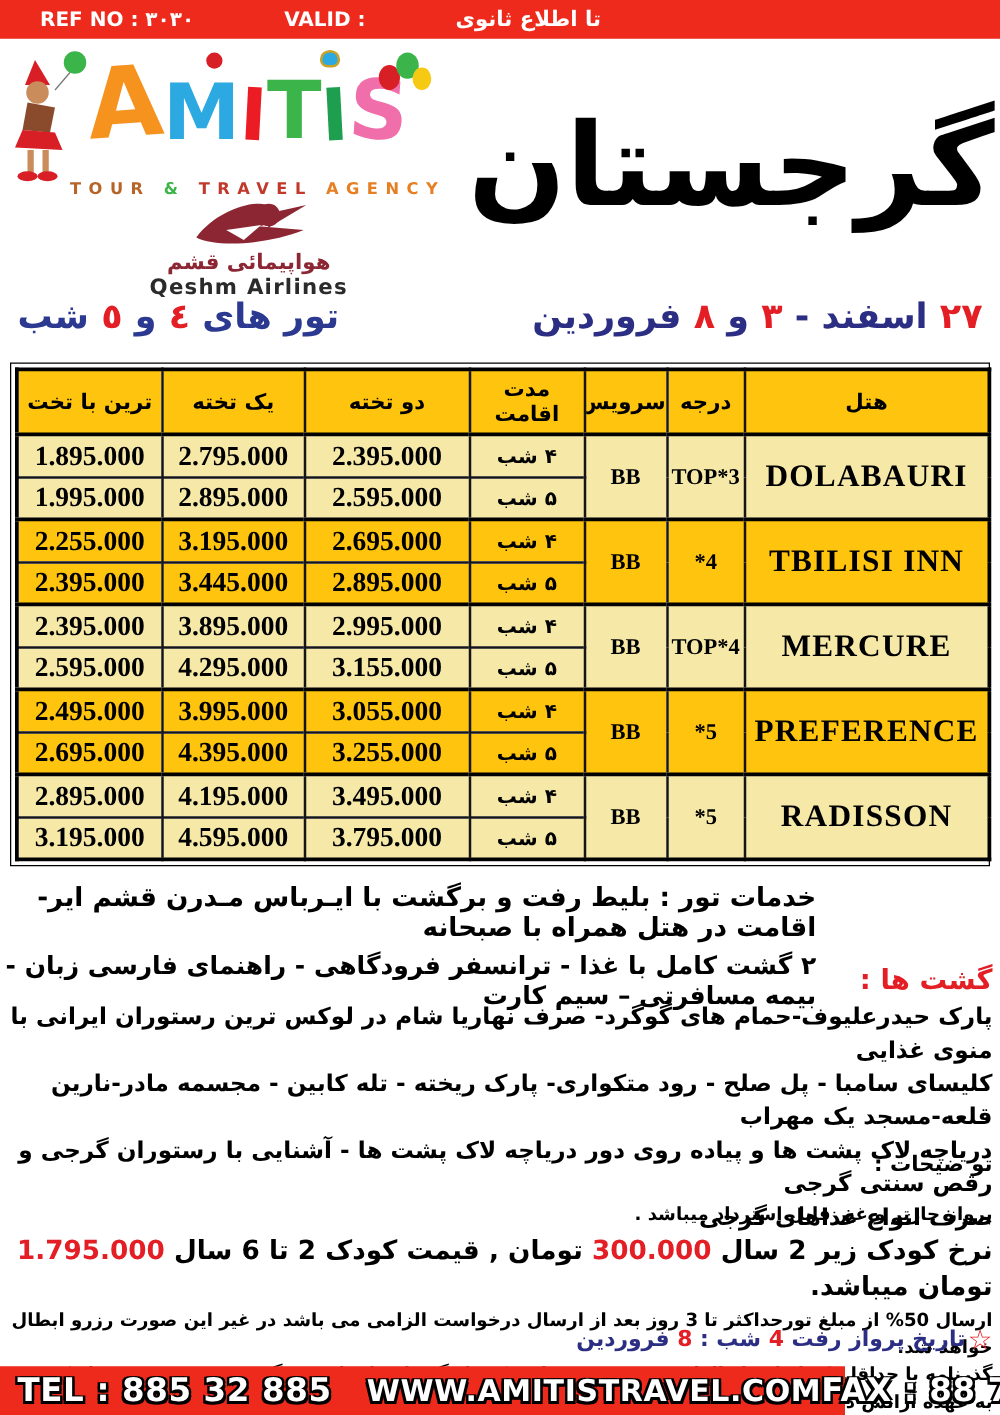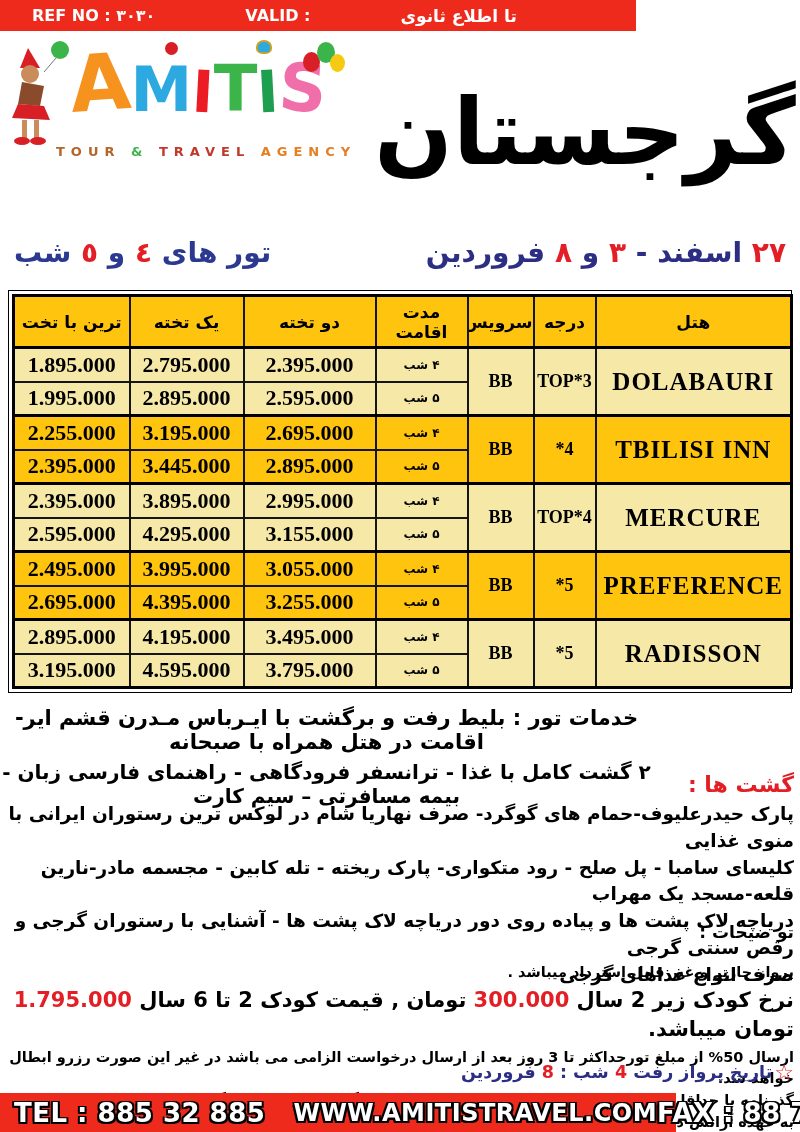--- a/index.html
+++ b/index.html
@@ -4,23 +4,23 @@
 <style>
   * { margin:0; padding:0; box-sizing:border-box; }
   body { background:#888; font-family:"DejaVu Sans","Liberation Sans",sans-serif; }
   .page {
     position:relative; width:800px; height:1132px; background:#fff;
     margin:0 auto; overflow:hidden;
   }
 
   
   .top-bar {
-    position:absolute; top:0; left:0; width:636px; height:31px;
+    position:absolute; top:0; left:0; width:800px; height:31px;
     background:#EE2A1C; color:#fff; display:flex; align-items:center;
-    padding-left:32px; gap:90px; font-weight:bold; font-size:16px;
+    padding-left:32px; gap:72px; font-weight:bold; font-size:16px;
   }
   .top-bar .fa { font-size:17px; }
 
   
   .logo-block { position:absolute; top:40px; left:8px; width:370px; height:195px; }
   .amitis-row { position:relative; height:105px; display:flex; align-items:flex-end; }
   .clown { position:absolute; left:2px; top:0; }
   .letters { position:absolute; left:62px; top:8px; display:flex; align-items:flex-end; }
   .letters span { font-weight:bold; font-family:"DejaVu Sans",sans-serif; line-height:0.9; }
   .l0 { color:#F6921E; font-size:78px; transform:rotate(-4deg); }
@@ -65,26 +65,26 @@
     border:1px solid #000; padding:3px; background:#fff;
   }
   table.prices { border-collapse:collapse; width:100%; table-layout:fixed; direction:rtl; border:3px solid #000; }
   table.prices td, table.prices th { border:2px solid #151515; overflow:hidden; }
   table.prices th { height:52px; background:#FFC40D; font-size:17px; font-weight:bold; color:#000; }
   table.prices td { height:34px; text-align:center; vertical-align:middle; }
   tr.g-pale td { background:#F6E9A8; }
   tr.g-gold td { background:#FFC40D; }
   td.hotel { font-family:"Liberation Serif","DejaVu Serif",serif; font-weight:bold; font-size:25px; letter-spacing:1px; }
   td.grade, td.svc { font-family:"Liberation Serif","DejaVu Serif",serif; font-weight:bold; font-size:18px; }
-  td.nights { font-size:12px; font-weight:bold; direction:rtl; }
+  td.nights { font-size:16px; font-weight:bold; direction:rtl; }
   td.price { font-family:"Liberation Serif","DejaVu Serif",serif; font-weight:bold; font-size:22px; direction:ltr; }
   tr.group-start td { border-top:3px solid #000; }
 
   
-  .services { position:absolute; top:706px; left:0; width:653px; text-align:center; direction:rtl; color:#000; }
+  .services { position:absolute; top:706px; left:0; width:653px; direction:rtl; color:#000; }
   .services .line1 { font-size:21px; font-weight:bold; margin-bottom:6px; }
   .services .line2 { font-size:20px; font-weight:bold; }
 
   
   .tours { position:absolute; top:772px; right:6px; width:788px; direction:rtl; text-align:right; }
   .tours-heading { color:#E31E24; font-size:22px; font-weight:bold; margin-bottom:4px; }
   .tours-line { color:#000; font-size:18.5px; font-weight:bold; line-height:1.45; }
 
   
   .notes { position:absolute; top:922px; right:6px; width:788px; direction:rtl; text-align:right; color:#000; }
@@ -150,20 +150,30 @@
           <i></i>
           <i></i>
         </span>
     </div>
     <div class="tagline">
       <span class="w0">TOUR</span>
       <span class="w1">&amp;</span>
       <span class="w2">TRAVEL</span>
       <span class="w3">AGENCY</span>
     </div>
+    <div class="qeshm">
+      <svg width="96" height="44" viewBox="0 0 96 44">
+        <path d="M6 32 C 24 8, 58 0, 66 8 C 72 14, 66 22, 56 23 L 92 26 C 62 38, 22 40, 6 32 Z" fill="#8C2633"></path>
+        <circle cx="64" cy="14" r="9" fill="#8C2633"></circle>
+        <polygon points="58,14 94,6 64,24" fill="#8C2633"></polygon>
+        <polygon points="30,26 58,22 44,34" fill="#fff"></polygon>
+      </svg>
+      <div class="fa-name">هواپیمائی قشم</div>
+      <div class="en-name">Qeshm Airlines</div>
+    </div>
   </div>
 
   <div class="main-title">گرجستان</div>
 
   <div class="dates-row">
     <div class="dates-right">
       <span class="red-num">۲۷</span><span> اسفند - </span><span class="red-num">۳</span><span> و </span><span class="red-num">۸</span><span> فروردین</span>
     </div>
     <div class="dates-left">
       <span>تور های </span><span class="red-num">٤</span><span> و </span><span class="red-num">٥</span><span> شب</span>

